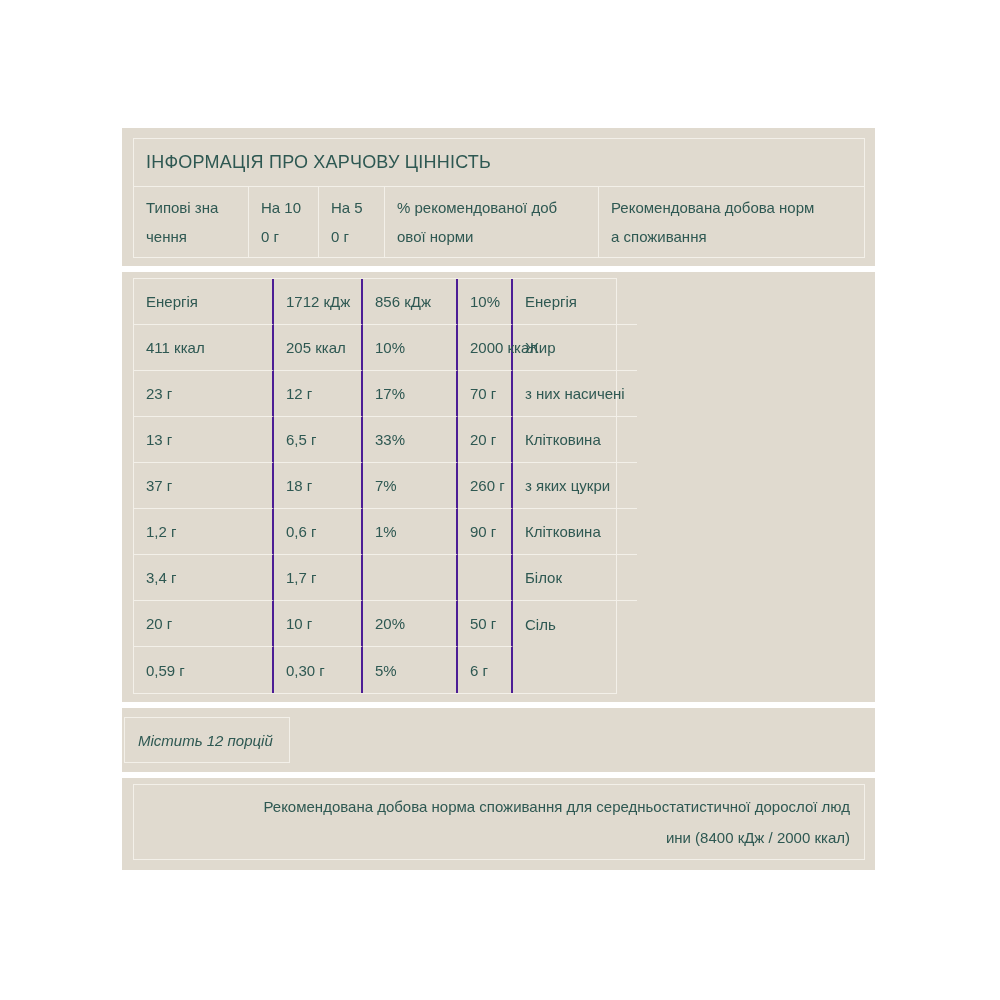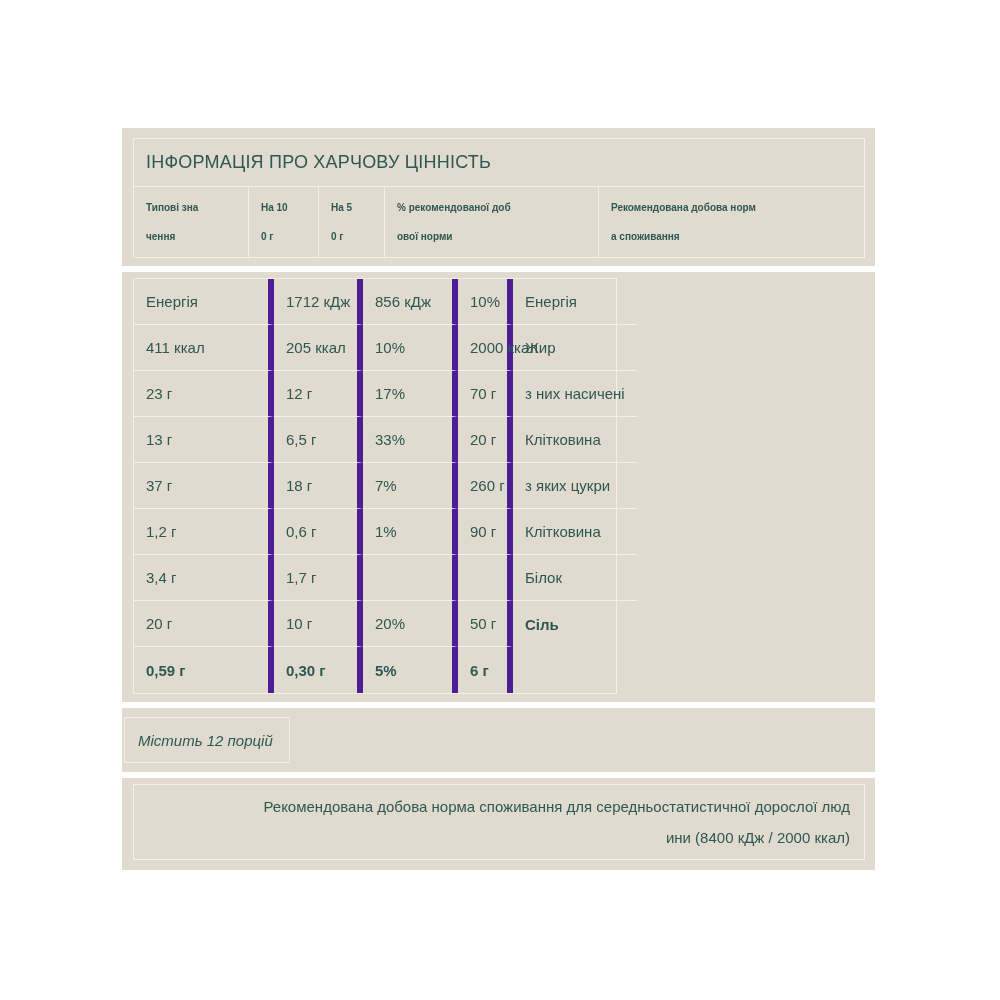--- a/index.html
+++ b/index.html
@@ -17,39 +17,39 @@
   
   .sec-header { padding: 10px 10px 8px 11px; }
   .header-table { border: 1px solid #f3f0e9; }
   .title-row {
     height: 48px; display: flex; align-items: center;
     padding: 0 12px; font-size: 18px; letter-spacing: 0.2px;
     border-bottom: 1px solid #f3f0e9;
   }
   .head-row { display: grid; grid-template-columns: 115px 70px 66px 214px 1fr; }
   .hcell {
-    padding: 6px 12px; font-size: 10px; line-height: 29px;
-    white-space: pre-line; border-right: 1px solid #f3f0e9; font-weight: bold;
+    padding: 6px 12px; font-size: 15px; line-height: 29px;
+    white-space: pre-line; border-right: 1px solid #f3f0e9;
   }
   .hcell:last-child { border-right: none; }
 
   
   .sec-table { padding: 6px 0 8px 11px; }
   .data-table {
     width: 484px; border: 1px solid #f3f0e9;
     display: grid; grid-template-columns: 140px 89px 95px 55px 1fr;
     background: #e0dacf;
   }
   .dcell {
     height: 46px; display: flex; align-items: center;
     padding: 0 12px; font-size: 15px; white-space: nowrap;
-    border-right: 6px solid #4c1d95; border-bottom: 1px solid #f3f0e9;
+    border-right: 2px solid #4c1d95; border-bottom: 1px solid #f3f0e9;
   }
   .dcell:nth-child(5n) { border-right: none; }
-  .dcell:nth-last-child(-n+5) { border-bottom: none; font-weight: bold; }
+  .dcell:nth-last-child(-n+5) { border-bottom: none; }
 
   
   .sec-servings { padding: 9px 0 9px 2px; font-style: italic; }
   .servings-box {
     width: 166px; height: 46px; border: 1px solid #f3f0e9;
     display: flex; align-items: center; padding: 0 13px; font-size: 15px;
     white-space: nowrap;
   }
 
   

